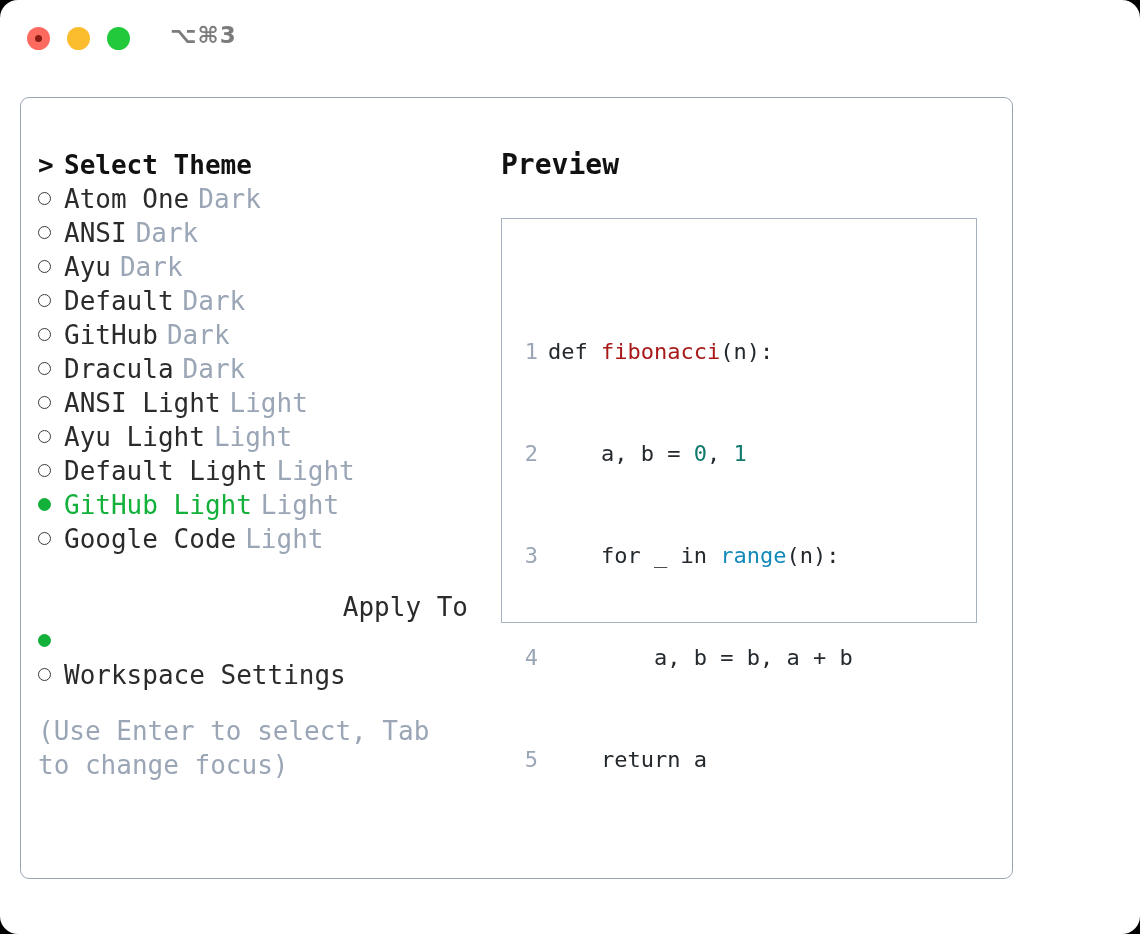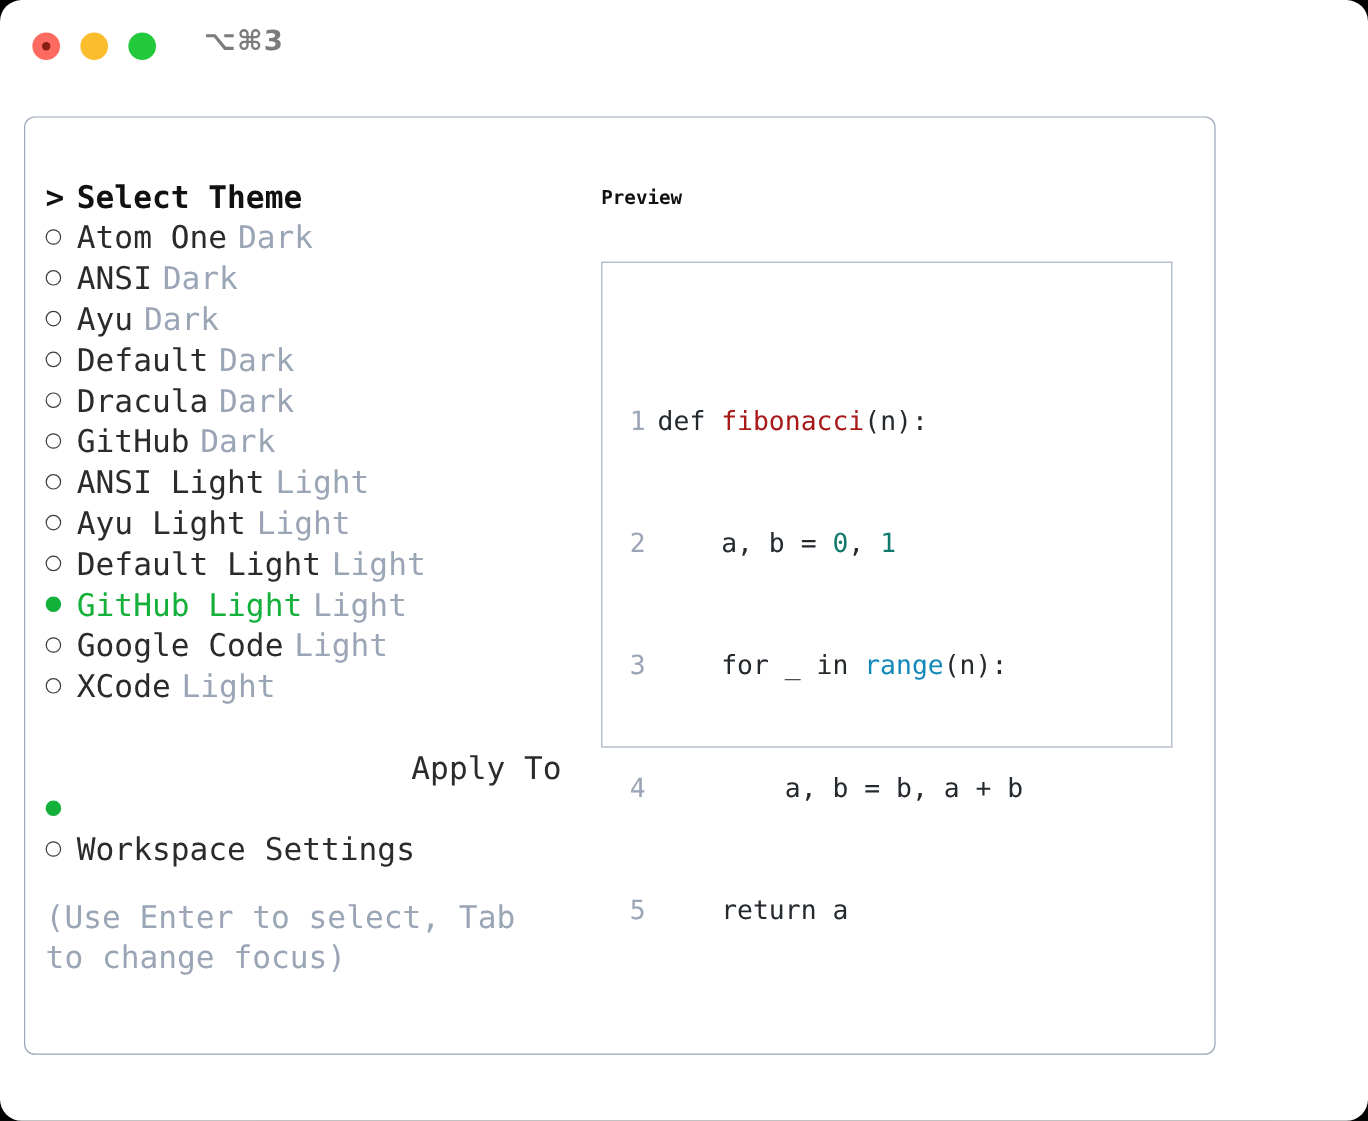--- a/index.html
+++ b/index.html
@@ -133,21 +133,21 @@
   }
 
   
   #right-col {
     position: absolute;
     left: 480px;
     top: 50px;
     width: 490px;
   }
   #preview-title {
-    font-size: 16px;
+    font-size: 28px;
     font-weight: 700;
     color: #111111;
     line-height: 34px;
   }
   #preview-box {
     margin-top: 36px;
     width: 476px;
     height: 405px;
     border: 1.7px solid #a6b0c0;
     box-sizing: border-box;
@@ -204,50 +204,47 @@
 
       <div class="row">
         <span class="marker"><span class="bullet off"></span></span><span>Ayu</span><span class="tag">Dark</span>
       </div>
 
       <div class="row">
         <span class="marker"><span class="bullet off"></span></span><span>Default</span><span class="tag">Dark</span>
       </div>
 
       <div class="row">
+        <span class="marker"><span class="bullet off"></span></span><span>GitHub</span><span class="tag">Dark</span>
+      </div>
+
+      <div class="row">
         <span class="marker"><span class="bullet off"></span></span><span>Dracula</span><span class="tag">Dark</span>
       </div>
 
       <div class="row">
-        <span class="marker"><span class="bullet off"></span></span><span>GitHub</span><span class="tag">Dark</span>
-      </div>
-
-      <div class="row">
         <span class="marker"><span class="bullet off"></span></span><span>ANSI Light</span><span class="tag">Light</span>
       </div>
 
       <div class="row">
         <span class="marker"><span class="bullet off"></span></span><span>Ayu Light</span><span class="tag">Light</span>
       </div>
 
       <div class="row">
         <span class="marker"><span class="bullet off"></span></span><span>Default Light</span><span class="tag">Light</span>
       </div>
 
       <div class="row">
         <span class="marker"><span class="bullet on"></span></span><span class="label-sel">GitHub Light</span><span class="tag">Light</span>
       </div>
 
       <div class="row">
         <span class="marker"><span class="bullet off"></span></span><span>Google Code</span><span class="tag">Light</span>
       </div>
 
-      <div class="row">
-        <span class="marker"><span class="bullet off"></span></span><span>XCode</span><span class="tag">Light</span>
-      </div>
 
       <div class="spacer-sm"></div>
 
       <div class="row indent-head">Apply To</div>
 
       <div class="row">
         <span class="marker"><span class="bullet on"></span></span>
       </div>
 
       <div class="row">

